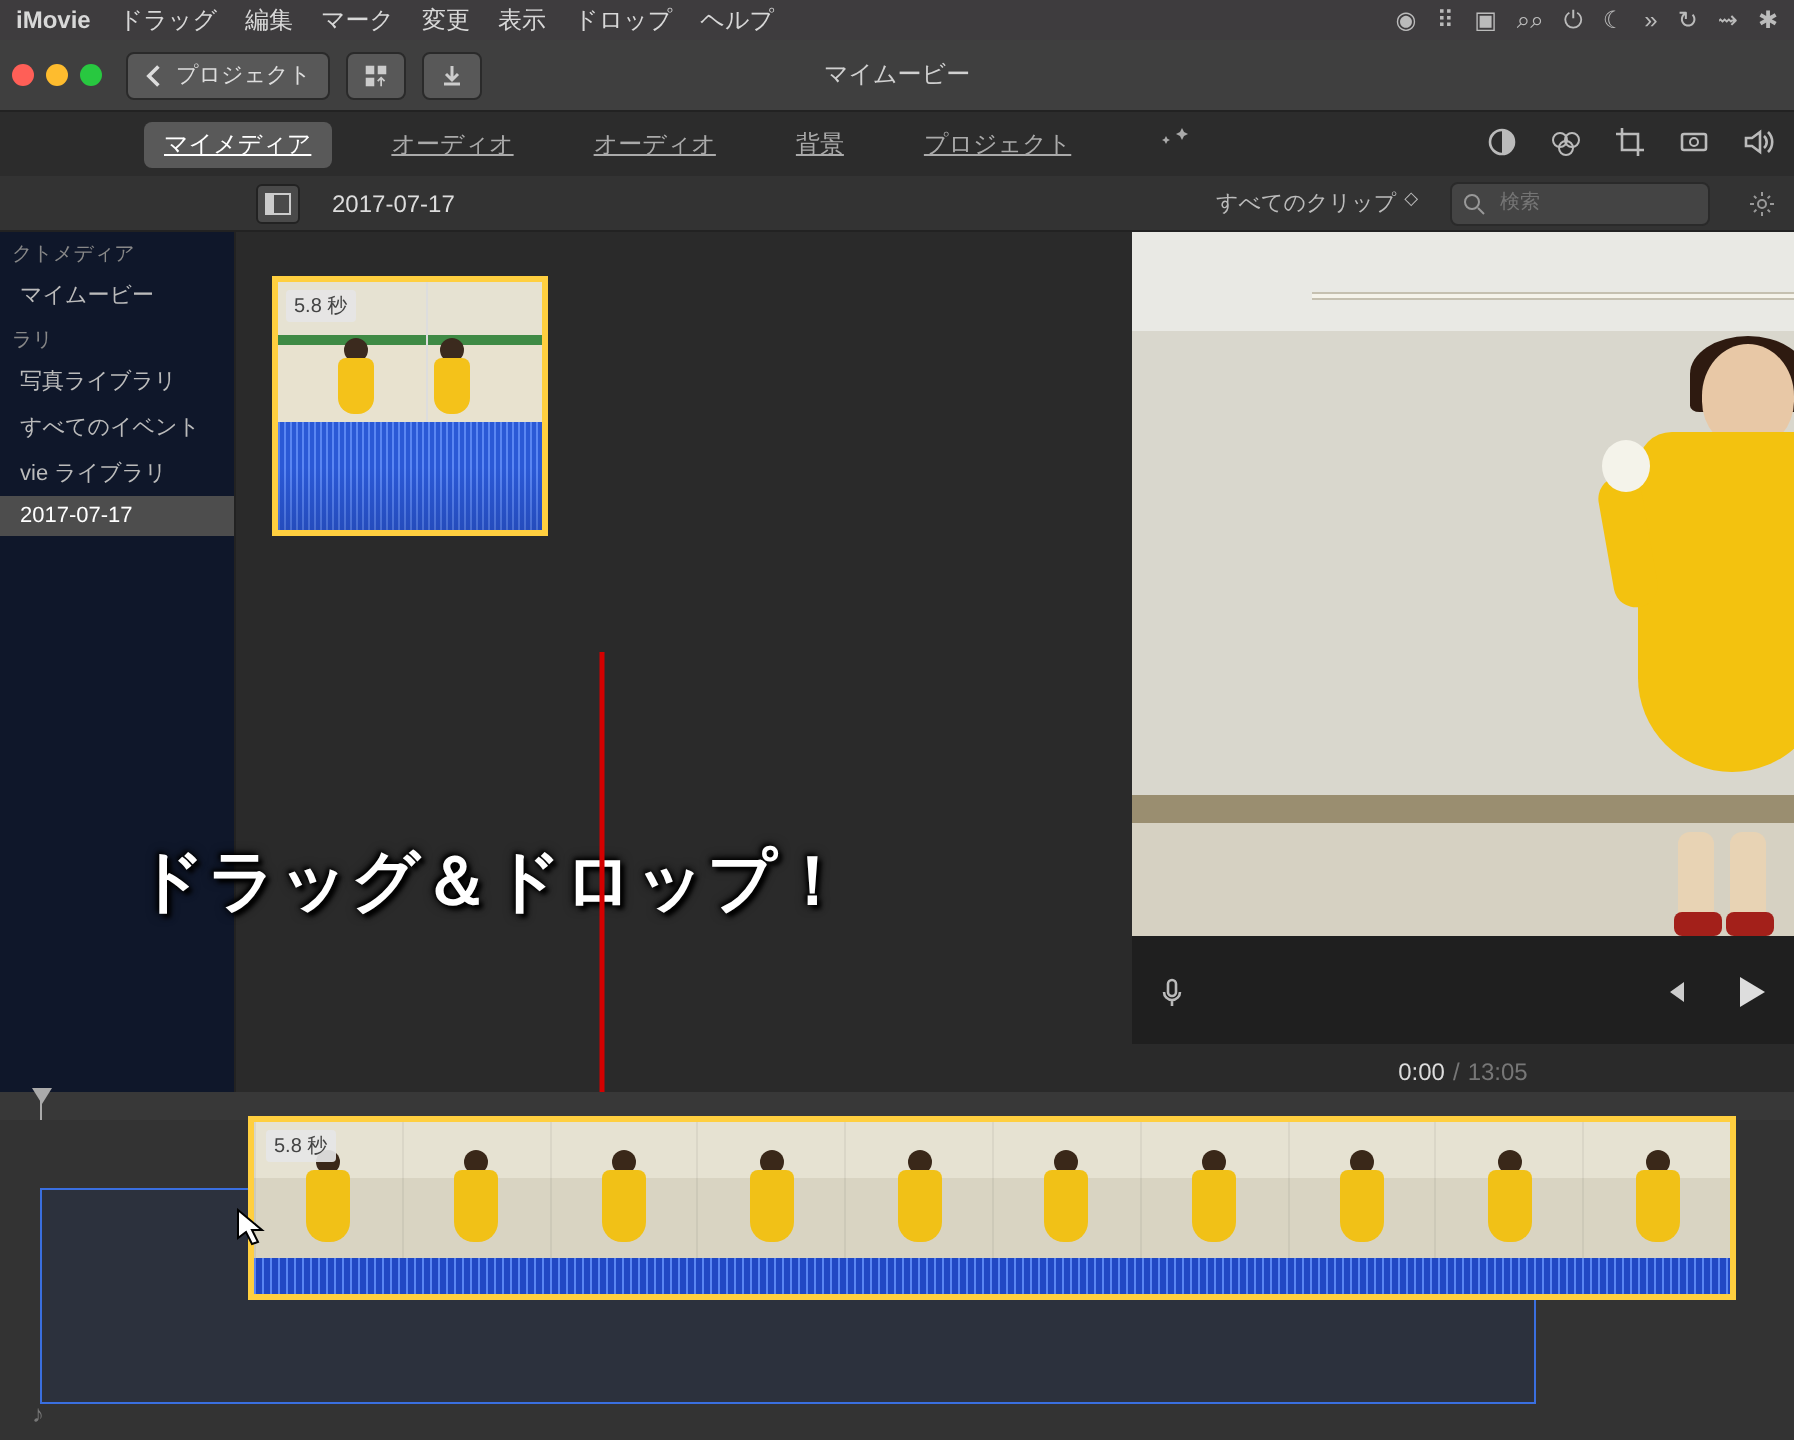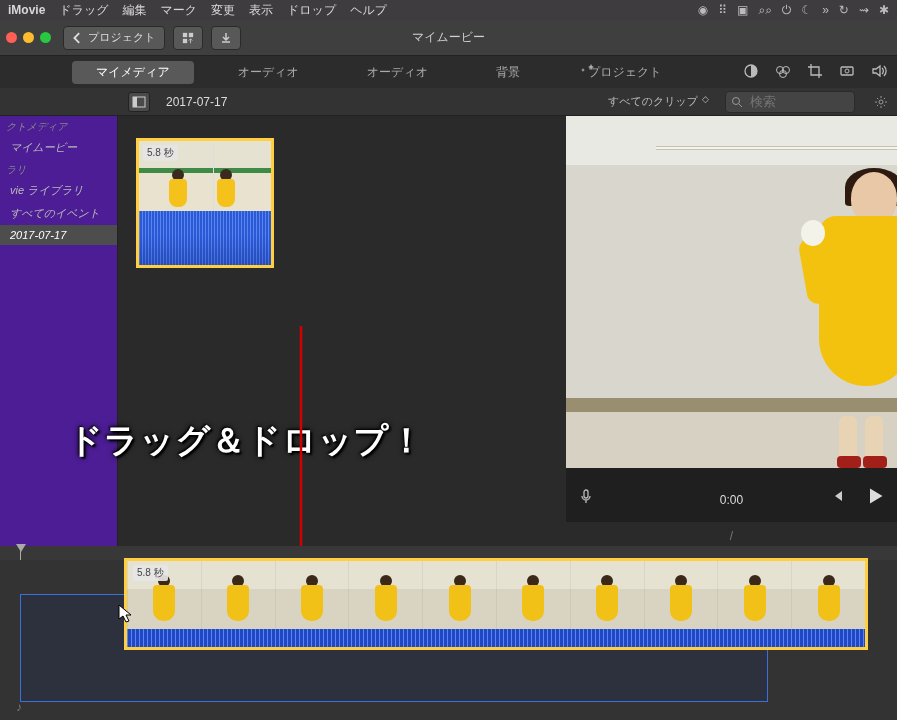--- a/index.html
+++ b/index.html
@@ -15,45 +15,45 @@
   .toolbar { height: 36px; background: #3f3f3f; display: flex; align-items: center; padding: 0 6px; gap: 8px; border-bottom: 1px solid #222; position: relative; }
   .traffic { display: flex; gap: 6px; margin-right: 4px; }
   .dot { width: 11px; height: 11px; border-radius: 50%; }
   .dot.red { background: #ff5f57; } .dot.yellow { background: #febc2e; } .dot.green { background: #28c840; }
   .tbbtn { height: 24px; background: #585858; border: 1px solid #2a2a2a; border-radius: 4px; display: inline-flex; align-items: center; padding: 0 8px; font-size: 11px; color: #ddd; gap: 4px; }
   .tbbtn svg { width: 12px; height: 12px; }
   .title-center { position: absolute; left: 50%; transform: translateX(-50%); font-size: 12px; color: #d0d0d0; }
 
   
   .tabs-row { height: 32px; background: #2c2c2c; display: flex; align-items: center; padding-left: 72px; gap: 20px; font-size: 12px; color: #aaa; position: relative; }
-  .tabs-row .tab { padding: 3px 24px; border-radius: 4px; }
+  .tabs-row .tab { padding: 3px 10px; border-radius: 4px; text-decoration: underline; }
   .tabs-row .tab.active { background: #595959; color: #fff; }
   .tabs-row .right-icons { position: absolute; right: 10px; display: flex; gap: 16px; align-items: center; }
   .tabs-row .right-icons svg { width: 16px; height: 16px; fill: #bbb; }
   .magicwand { position: absolute; left: 580px; }
   .magicwand svg { width: 16px; height: 16px; fill: #aaa; }
 
   
   .browser-header { height: 28px; background: #333; display: flex; align-items: center; padding: 0 6px 0 128px; gap: 10px; font-size: 12px; color: #ddd; border-bottom: 1px solid #222; }
   .sidebar-toggle { width: 22px; height: 20px; background: #4a4a4a; border: 1px solid #222; border-radius: 3px; display: flex; align-items: center; justify-content: center; }
   .sidebar-toggle svg { width: 14px; height: 14px; fill: #ccc; }
   .date-label { font-weight: 500; margin-left: 6px; }
   .clip-filter { margin-left: auto; margin-right: 6px; display: flex; align-items: flex-start; gap: 4px; font-size: 11px; color: #bbb; }
   .clip-filter .chev { font-size: 9px; }
   .search { position: relative; width: 130px; }
-  .search input { width: 100%; height: 22px; background: #444; border: 1px solid #2a2a2a; border-radius: 4px; padding: 0 6px 0 24px; font-size: 13px; color: #ddd; }
+  .search input { width: 100%; height: 22px; background: #444; border: 1px solid #2a2a2a; border-radius: 4px; padding: 0 6px 0 24px; font-size: 10px; color: #ddd; }
   .search svg { position: absolute; left: 6px; top: 5px; width: 12px; height: 12px; fill: #999; }
   .gear { margin-left: 6px; width: 20px; height: 20px; display: flex; align-items: center; justify-content: center; }
   .gear svg { width: 14px; height: 14px; fill: #999; }
 
   
   .main { position: absolute; top: 116px; left: 0; right: 0; bottom: 0; display: flex; }
 
   
-  .sidebar { width: 118px; background: #4c1d95; padding-top: 0; font-size: 11px; color: #bbb; border-right: 1px solid #222; font-style: italic; }
+  .sidebar { width: 118px; background: #0f172a; padding-top: 0; font-size: 11px; color: #bbb; border-right: 1px solid #222; }
   .sidebar .hdr { padding: 4px 8px 2px 6px; color: #888; font-size: 10px; }
   .sidebar .item { padding: 4px 8px 4px 10px; cursor: default; }
   .sidebar .item.sel { background: #4d4d4d; color: #fff; }
 
   
   .browser { flex: 0 0 448px; background: #2a2a2a; padding: 22px 0 0 18px; position: relative; }
   .clip-thumb { width: 138px; height: 130px; border: 3px solid #ffcf3f; background: #1a1a1a; position: relative; overflow: hidden; }
   .clip-vid { height: 70px; background: linear-gradient(180deg,#e6e2d2 0 38%, #3f8a45 38% 45%, #e8e2cf 45% 100%); position: relative; }
   .clip-vid .fig { position: absolute; bottom: 2px; width: 18px; height: 40px; }
   .clip-vid .fig::before { content:""; position:absolute; top:0; left:3px; width:12px; height:12px; background:#3b2a1e; border-radius:50%; }
@@ -76,21 +76,21 @@
   .figure-big .glove { position:absolute; top:56px; left:-10px; width:24px; height:26px; background:#f4f3ea; border-radius:50%; }
   .figure-big .legs { position:absolute; bottom:0; left:28px; width:60px; display:flex; gap:8px; }
   .figure-big .leg { width:18px; height:48px; background:#e8d3b4; border-radius:6px; position:relative; }
   .figure-big .leg::after { content:""; position:absolute; bottom:-4px; left:-2px; width:24px; height:12px; background:#a3201a; border-radius:4px; }
 
   .preview-controls { position:absolute; top:358px; left:0; right:0; height:48px; display:flex; align-items:center; justify-content:space-between; padding:0 12px; }
   .preview-controls svg { width:16px; height:16px; fill:#bbb; }
   .play-group { display:flex; gap:20px; align-items:center; }
   .play-group .play svg { width:20px; height:20px; }
 
-  .time-row { position:absolute; top:406px; left:0; right:0; height:28px; display:flex; align-items:center; justify-content:center; font-size:12px; color:#ddd; gap:22px; background:#2a2a2a;flex-direction:column; }
+  .time-row { position:absolute; top:406px; left:0; right:0; height:28px; display:flex; align-items:center; justify-content:center; font-size:12px; color:#ddd; gap:4px; background:#2a2a2a; }
   .time-row .dur { color:#777; }
 
   
   .anno-text { position:absolute; left:68px; top:418px; font-size:34px; font-weight:700; color:#fff; text-shadow: 0 0 6px #000, 2px 2px 2px #000, -1px -1px 2px #000; letter-spacing:1px; }
   .arrow-svg { position:absolute; left:291px; top:326px; }
 
   
   .timeline-wrap { position:absolute; left:0; right:0; top:546px; bottom:0; background:#333; }
   .time-ruler { height:14px; background:#383838; position:relative; }
   .drop-outline { position:absolute; left:20px; top:48px; width:748px; height:108px; border:1px solid #3a6fe0; background:rgba(24,42,90,.25); }
@@ -226,22 +226,23 @@
       </svg>
   </div>
 </div>
 
 <div class="main">
 
   <div class="sidebar">
     <div class="hdr">クトメディア</div>
     <div class="item">マイムービー</div>
     <div class="hdr">ラリ</div>
+    <div class="item">写真ライブラリ</div>
+    <div class="item">すべてのイベント</div>
     <div class="item">vie ライブラリ</div>
-    <div class="item">すべてのイベント</div>
     <div class="item sel">2017-07-17</div>
   </div>
 
   <div class="browser">
     <div class="clip-thumb">
       <div class="clip-vid">
         <div class="fig f1"></div>
         <div class="fig f2"></div>
         <div class="playhead-thumb"></div>
       </div>

